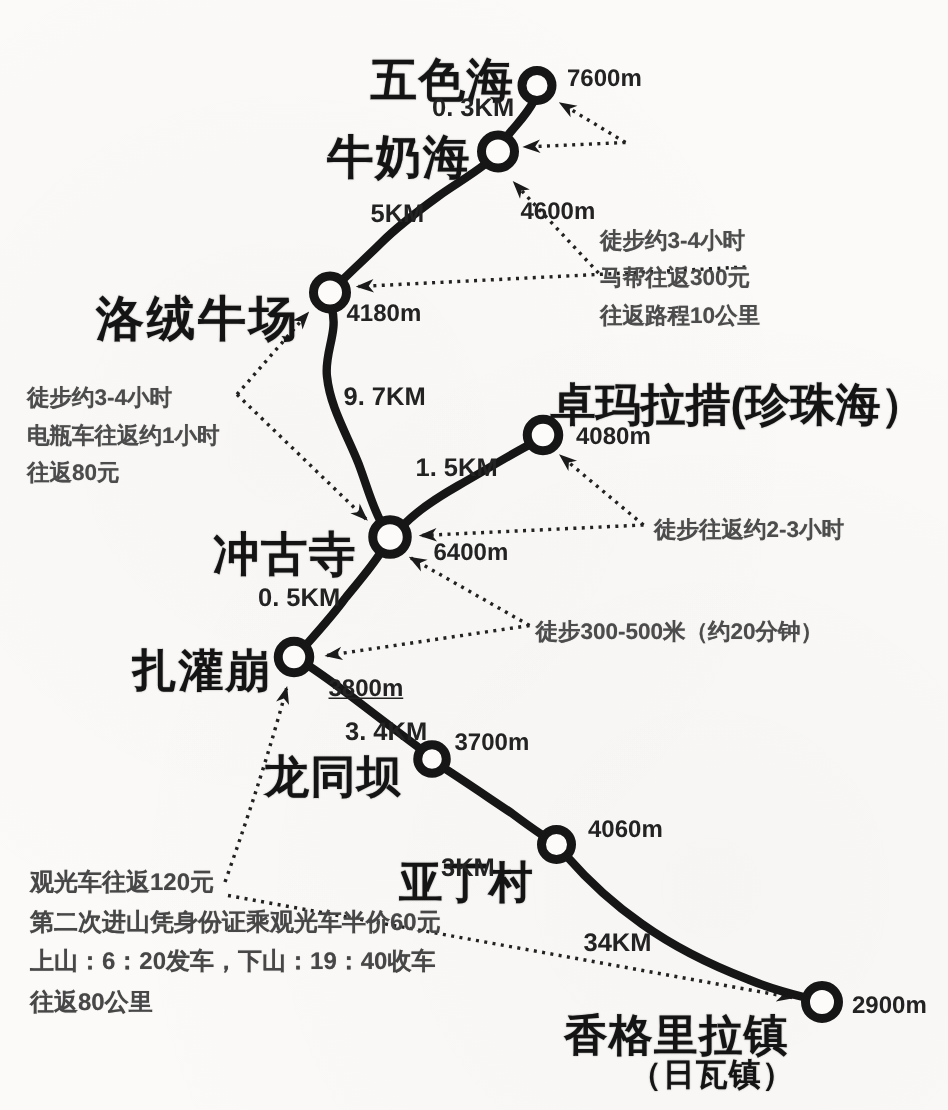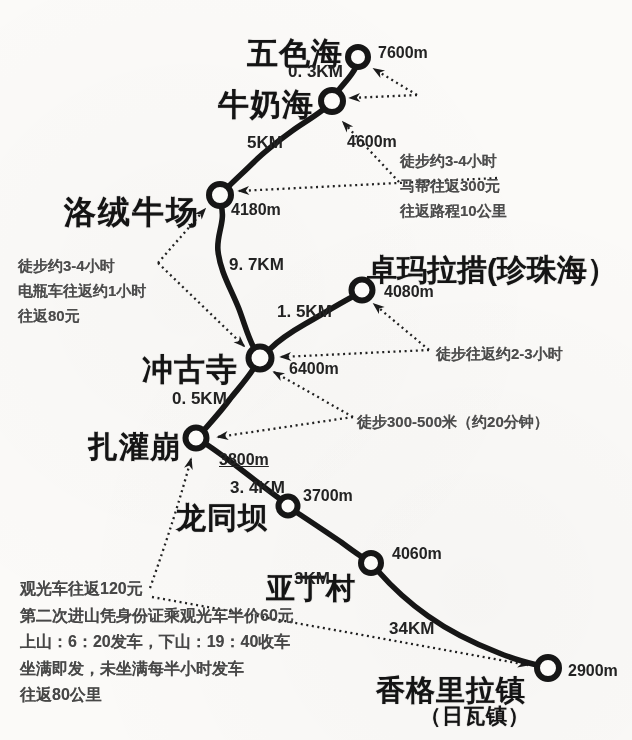--- a/index.html
+++ b/index.html
@@ -118,17 +118,16 @@
   </div>
 
   <div class="note" style="left:436px;top:341px;">徒步往返约2-3小时</div>
 
   <div class="note" style="left:357px;top:409px;">徒步300-500米（约20分钟）</div>
 
   <div class="note bus" style="left:20px;top:576px;">
     <div>观光车往返120元</div>
     <div>第二次进山凭身份证乘观光车半价60元</div>
     <div>上山：6：20发车，下山：19：40收车</div>
-    <div>坐满即发，未坐满每半小时发车</div>
     <div>往返80公里</div>
   </div>
 
 </div>
 
 </body></html>

